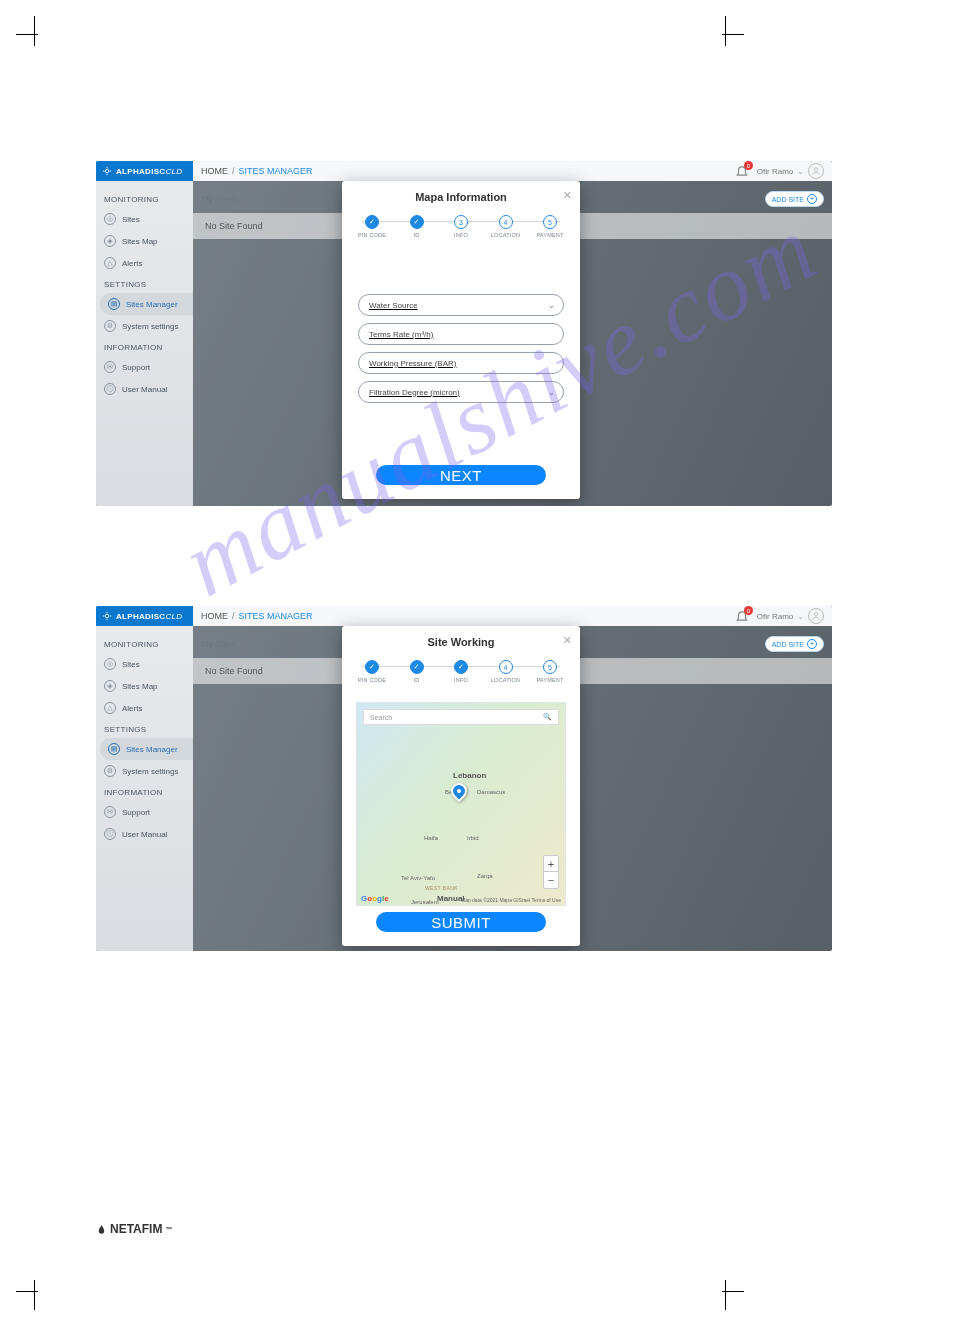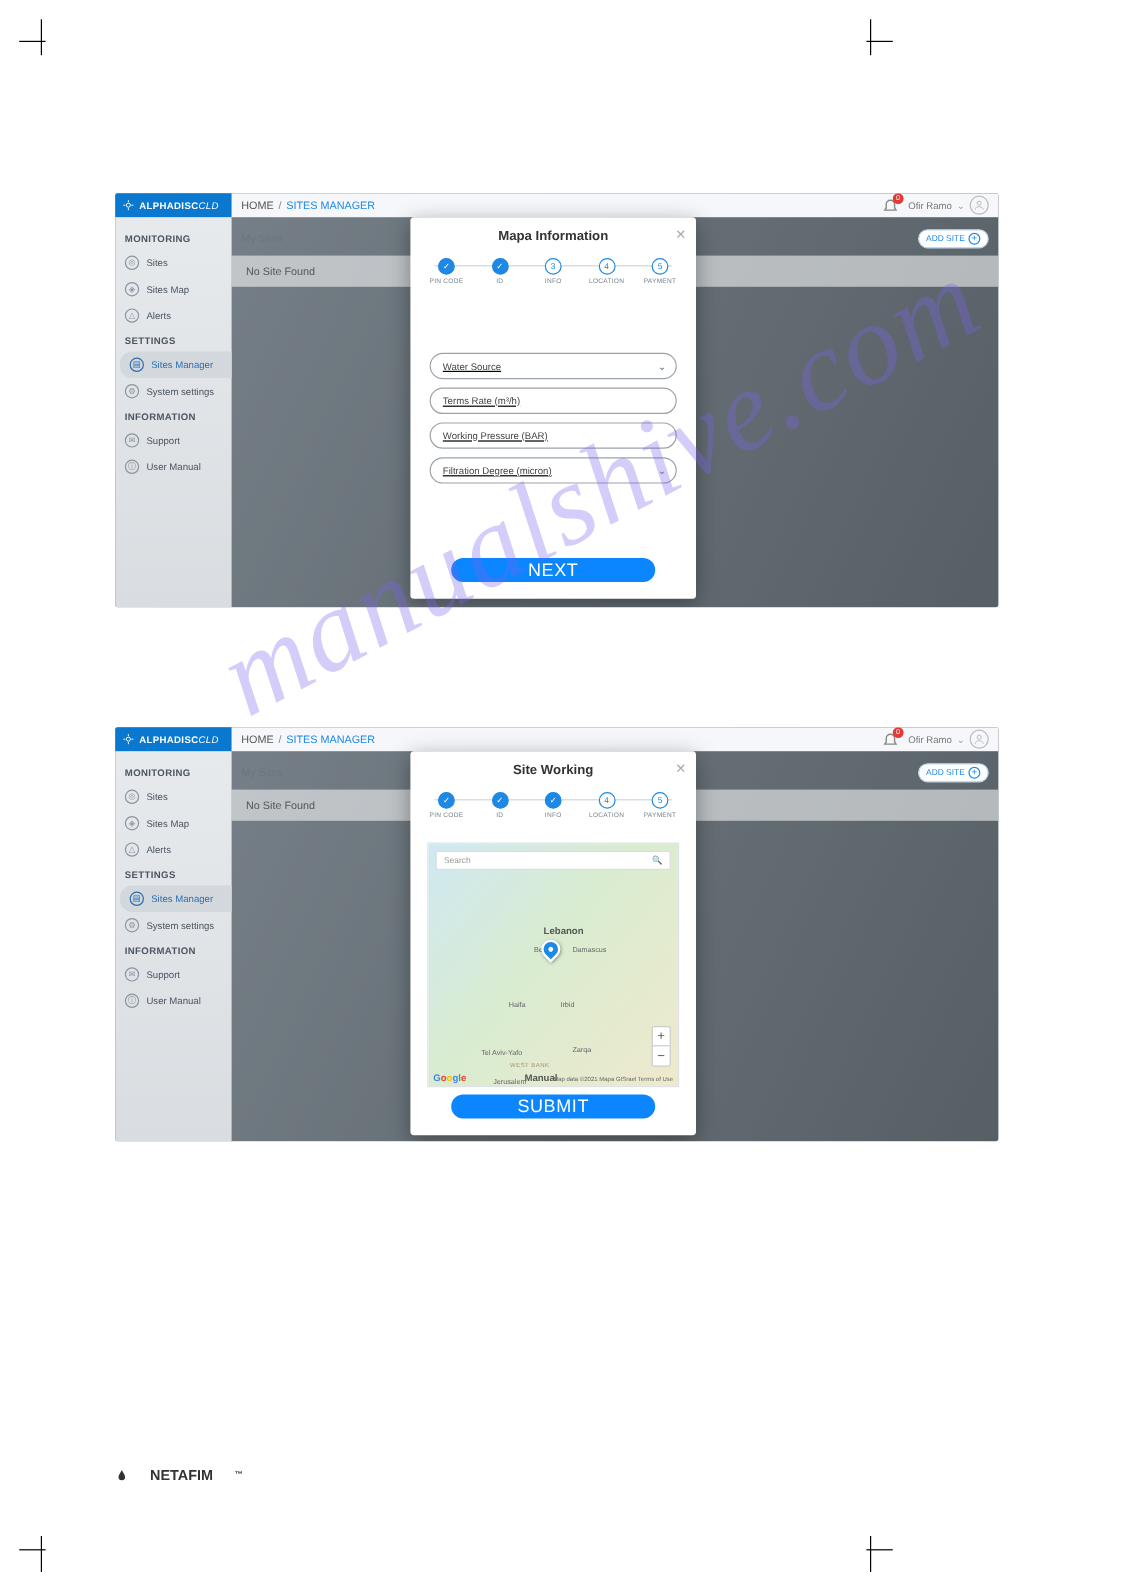--- a/index.html
+++ b/index.html
@@ -29,21 +29,21 @@
   .crumbs .sep { color: #888; }
   .crumb-right { display: flex; align-items: center; gap: 8px; margin-left: auto; padding-right: 8px; }
   .bell { position: relative; width: 14px; height: 14px; color: #888; }
   .bell svg { width: 14px; height: 14px; }
   .badge { position: absolute; top: -3px; right: -4px; width: 9px; height: 9px; border-radius: 50%; background: #e53935; color: #fff; font-size: 6px; display: flex; align-items: center; justify-content: center; }
   .user { font-size: 8px; color: #777; display:flex; align-items:center; gap:4px;}
   .avatar { width: 16px; height: 16px; border-radius: 50%; border: 1px solid #bbb; display:flex; align-items:center; justify-content:center; color:#bbb;}
   .avatar svg{width:10px;height:10px;}
 
   .sidebar { position: absolute; left: 0; top: 20px; bottom: 0; width: 97px; background: linear-gradient(#e7eaed, #d9dde1); padding-top: 8px; }
-  .sb-head { font-size: 8px; color: #4a5560; padding: 6px 8px 4px; letter-spacing: .3px; font-weight: bold; }
+  .sb-head { font-size: 8px; color: #4a5560; padding: 6px 8px 4px; letter-spacing: .3px; }
   .sb-item { display: flex; align-items: center; gap: 6px; padding: 5px 8px; font-size: 8px; color: #4a5560; }
   .sb-item .ico { width: 12px; height: 12px; border: 1px solid #8a95a0; border-radius: 50%; display: flex; align-items: center; justify-content: center; color:#8a95a0; font-size:7px;}
   .sb-item.active { background: #d3d8dc; border-radius: 10px 0 0 10px; margin-left:4px; color:#2a6fb5;}
   .sb-item.active .ico{ border-color:#2a6fb5; color:#2a6fb5;}
 
   .content { position: absolute; left: 97px; top: 20px; right: 0; bottom: 0; }
   .subhead { padding: 10px 8px 4px; font-size: 9px; color: #6d7680; display:flex; align-items:center;}
   .addsite { margin-left:auto; background:#fff; border:1px solid #bcd6ef; color:#1e88e5; font-size:7px; padding:2px 6px; border-radius:10px; display:flex; align-items:center; gap:3px;}
   .addsite .plus{width:10px;height:10px;border:1px solid #1e88e5;border-radius:50%;display:flex;align-items:center;justify-content:center;font-size:8px;line-height:1;}
   .row { background: rgba(255,255,255,.55); margin: 2px 0 0; padding: 8px 12px; font-size: 9px; color: #555; }
@@ -78,21 +78,21 @@
   .zoomctrl div { height: 16px; display: flex; align-items: center; justify-content: center; font-size: 11px; color: #555; }
   .zoomctrl div:first-child { border-bottom: 1px solid #ccc; }
   .mlabel { position: absolute; font-size: 8px; color: #555; font-weight: 600; margin-top: 34px; }
   .mcity { font-size: 6px; font-weight: 400; color:#666;}
   .glogo { position:absolute; left:4px; bottom:2px; font-size:8px; font-weight:600;}
   .glogo span:nth-child(1){color:#4285F4;}.glogo span:nth-child(2){color:#EA4335;}.glogo span:nth-child(3){color:#FBBC05;}.glogo span:nth-child(4){color:#4285F4;}.glogo span:nth-child(5){color:#34A853;}.glogo span:nth-child(6){color:#EA4335;}
   .mattr{position:absolute;right:4px;bottom:2px;font-size:5px;color:#666;}
 
   .watermark { position: absolute; left: 150px; top: 350px; font-size: 96px; color: rgba(120,100,240,.32); transform: rotate(-28deg); letter-spacing: 2px; font-family: Georgia, 'Times New Roman', serif; font-style: italic; pointer-events: none; font-weight:500;}
 
-  .footer { position: absolute; left: 96px; bottom: 90px; font-size: 12px; font-weight: 700; color: #333; display:flex; align-items:center; gap:18px;}
+  .footer { position: absolute; left: 96px; bottom: 90px; font-size: 12px; font-weight: 700; color: #333; display:flex; align-items:center; gap:3px;}
   .footer svg{width:11px;height:11px;}
   .footer sup{font-size:7px;}
 </style>
 </head>
 <body>
 
 <div class="page">
   <div class="crop tl-v"></div>
     <div class="crop tl-h"></div>
   <div class="crop tr-v"></div>

